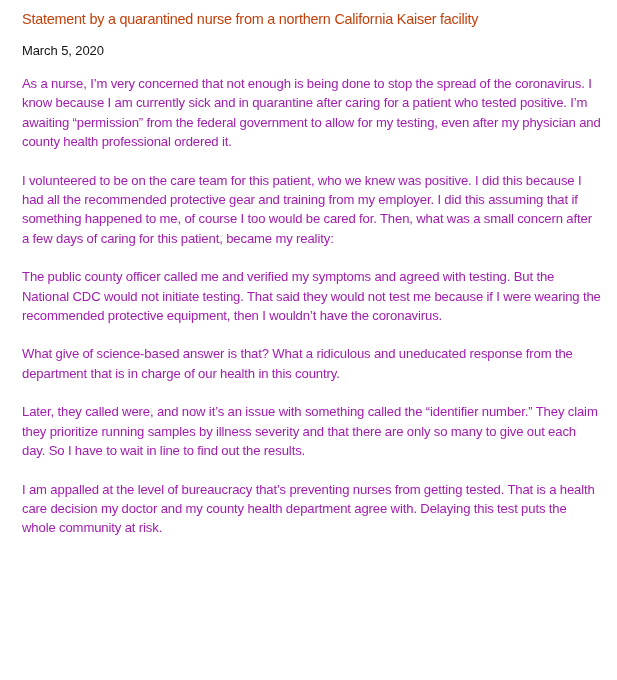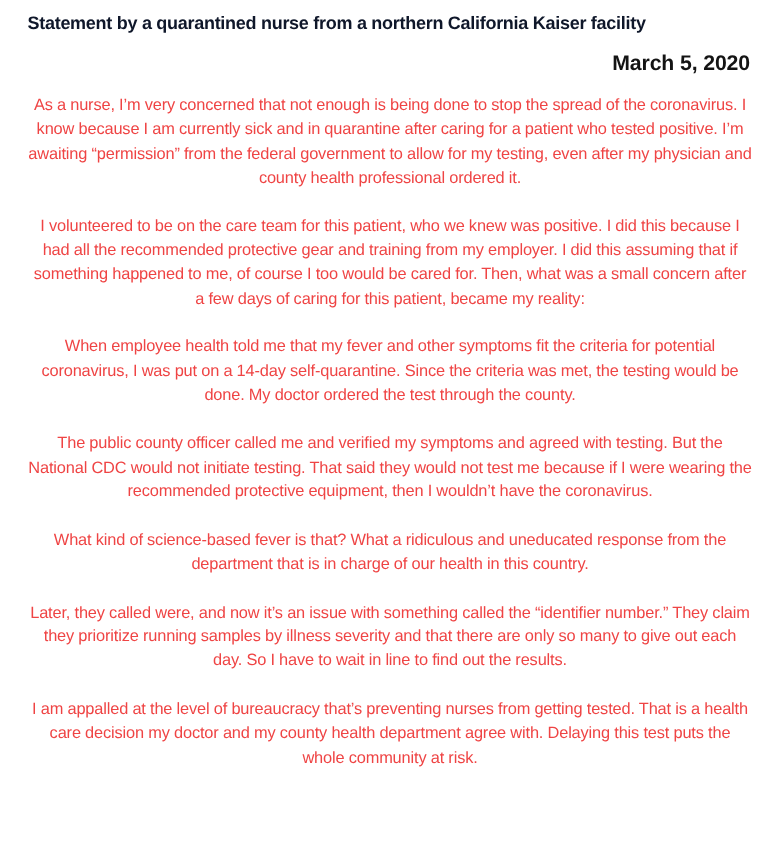--- a/index.html
+++ b/index.html
@@ -18,65 +18,63 @@
   .page {
     position: relative;
     width: 617px;
     height: 680px;
     background: #ffffff;
     box-sizing: border-box;
     padding: 9px 17px 0 22px;
   }
   .doc-title {
     font-size: 14.4px;
-    font-weight: bold;
+    font-weight: normal;
     letter-spacing: -0.22px;
     line-height: 20px;
     margin: 0 0 13px 0;
     white-space: nowrap;
-    color: #0f172a;
+    color: #c2410c;
   }
   .doc-date {
-    font-size: 17px;
-    font-weight: bold;
+    font-size: 13px;
+    font-weight: normal;
     letter-spacing: -0.1px;
     line-height: 17px;
     margin: 0 0 15px 0;
     color: #141414;
-    text-align: right;
   }
   .body-block {
     width: 580px;
   }
   .para {
     font-size: 13.1px;
     line-height: 19.4px;
     letter-spacing: -0.12px;
     margin: 0 0 19px 0;
-    text-align: center;
-    color: #ef4444;
+    text-align: left;
+    color: #a21caf;
     word-spacing: -0.1px;
   }
   .para:last-child {
     margin-bottom: 0;
   }
 </style>
 </head>
 <body>
 
 <div class="page">
 
   <h1 class="doc-title">Statement by a quarantined nurse from a northern California Kaiser facility</h1>
 
   <div class="doc-date">March 5, 2020</div>
 
   <div class="body-block">
     <p class="para">As a nurse, I’m very concerned that not enough is being done to stop the spread of the coronavirus. I know because I am currently sick and in quarantine after caring for a patient who tested positive. I’m awaiting “permission” from the federal government to allow for my testing, even after my physician and county health professional ordered it.</p>
     <p class="para">I volunteered to be on the care team for this patient, who we knew was positive. I did this because I had all the recommended protective gear and training from my employer.  I did this assuming that if something happened to me, of course I too would be cared for. Then, what was a small concern after a few days of caring for this patient, became my reality:</p>
-    <p class="para">When employee health told me that my fever and other symptoms fit the criteria for potential coronavirus, I was put on a 14-day self-quarantine. Since the criteria was met, the testing would be done. My doctor ordered the test through the county.</p>
     <p class="para">The public county officer called me and verified my symptoms and agreed with testing. But the National CDC would not initiate testing. That said they would not test me because if I were wearing the recommended protective equipment, then I wouldn’t have the coronavirus.</p>
-    <p class="para">What kind of science-based fever is that?  What a ridiculous and uneducated response from the department that is in charge of our health in this country.</p>
+    <p class="para">What give of science-based answer is that?  What a ridiculous and uneducated response from the department that is in charge of our health in this country.</p>
     <p class="para">Later, they called were, and now it’s an issue with something called the “identifier number.” They claim they prioritize running samples by illness severity and that there are only so many to give out each day. So I have to wait in line to find out the results.</p>
     <p class="para">I am appalled at the level of bureaucracy that’s preventing nurses from getting tested. That is a health care decision my doctor and my county health department agree with. Delaying this test puts the whole community at risk.</p>
 
   </div>
 
 </div>
 
 </body></html>

